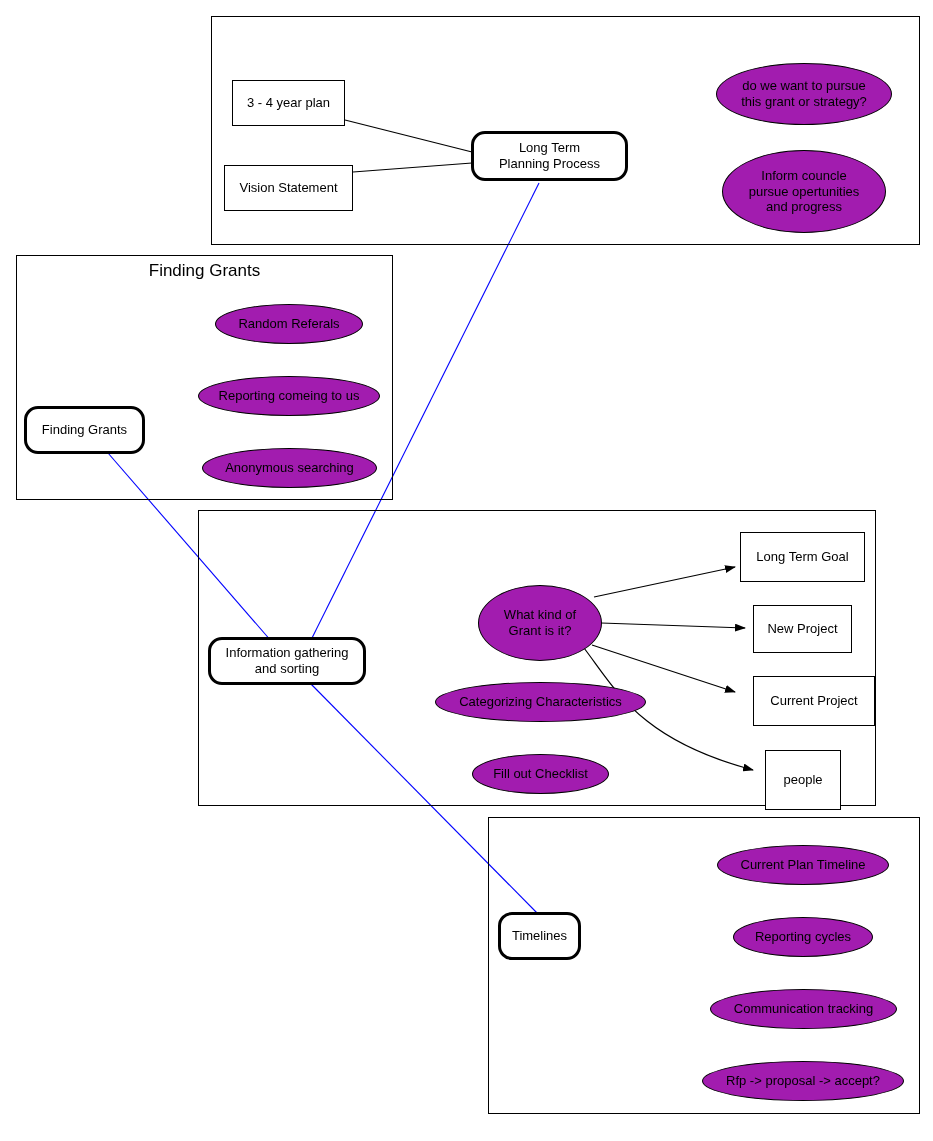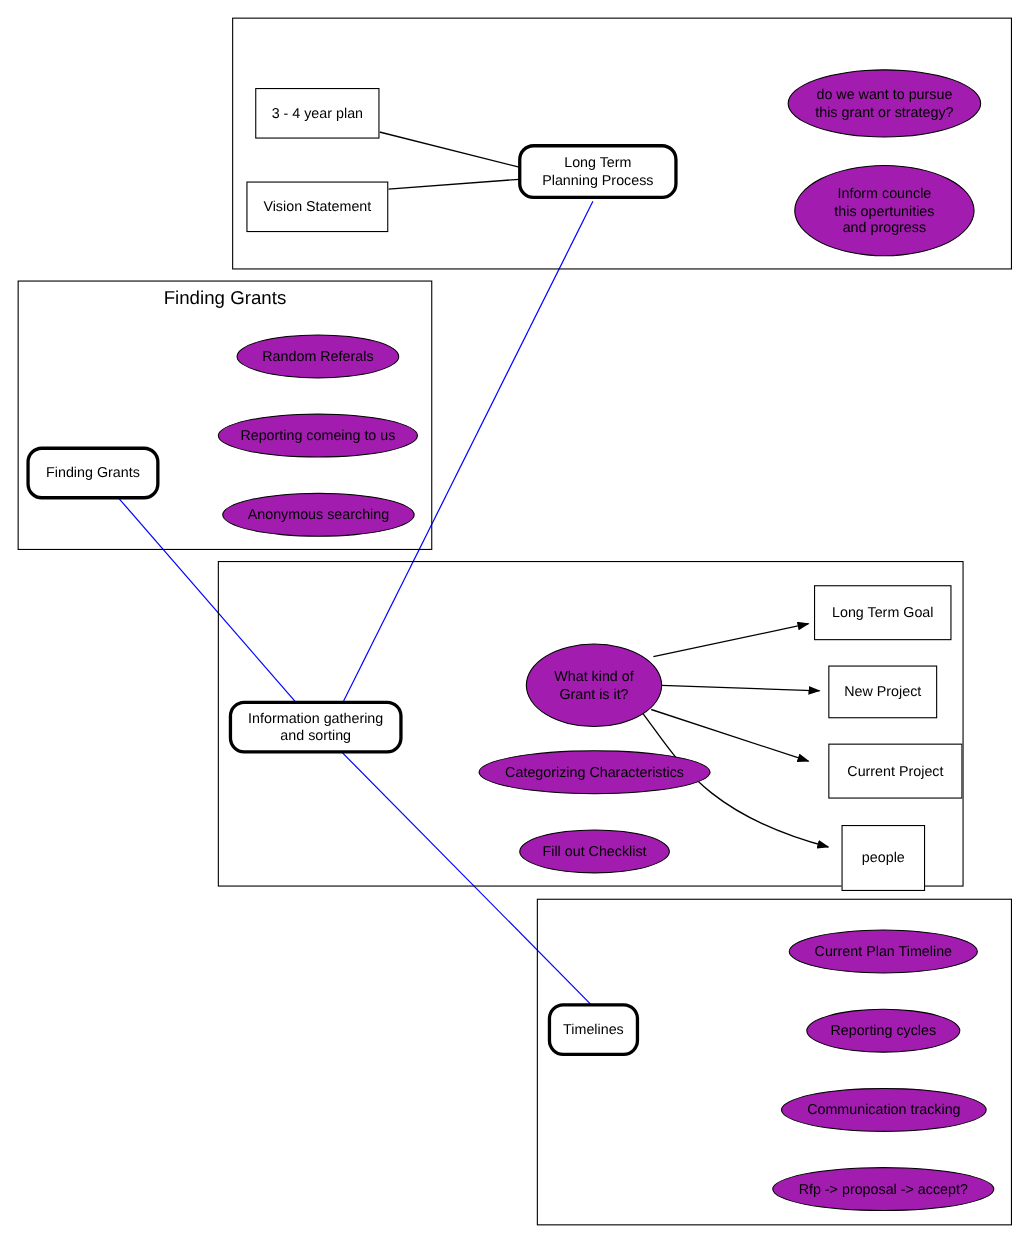--- a/index.html
+++ b/index.html
@@ -129,38 +129,38 @@
     <div class="panel" style="left:211px; top:16px; width:709px; height:229px;"></div>
 
     <div class="rect-node" style="left:232px; top:80px; width:113px; height:46px;">
       <span class="nowrap">3 - 4 year plan</span>
     </div>
 
     <div class="rect-node" style="left:224px; top:165px; width:129px; height:46px;">
       <span class="nowrap">Vision Statement</span>
     </div>
 
-    <div class="round-node" style="left:471px; top:131px; width:145px; height:50px;">
+    <div class="round-node" style="left:471px; top:131px; width:157px; height:50px;">
       <span>
         <span class="nowrap">Long Term</span><br>
         <span class="nowrap">Planning Process</span>
       </span>
     </div>
 
     <div class="ellipse-node" style="left:716px; top:63px; width:176px; height:62px;">
       <span>
         <span class="nowrap">do we want to pursue</span><br>
         <span class="nowrap">this grant or strategy?</span>
       </span>
     </div>
 
     <div class="ellipse-node" style="left:722px; top:150px; width:164px; height:83px;">
       <span>
         <span class="nowrap">Inform councle</span><br>
-        <span class="nowrap">this opertunities</span><br>
+        <span class="nowrap">pursue opertunities</span><br>
         <span class="nowrap">and progress</span>
       </span>
     </div>
 
     <div class="panel" style="left:16px; top:255px; width:377px; height:245px;"></div>
 
     <div class="panel-title" style="left:16px; top:262px; width:377px;">Finding Grants</div>
 
     <div class="round-node" style="left:24px; top:406px; width:121px; height:48px;">
       <span class="nowrap">Finding Grants</span>

